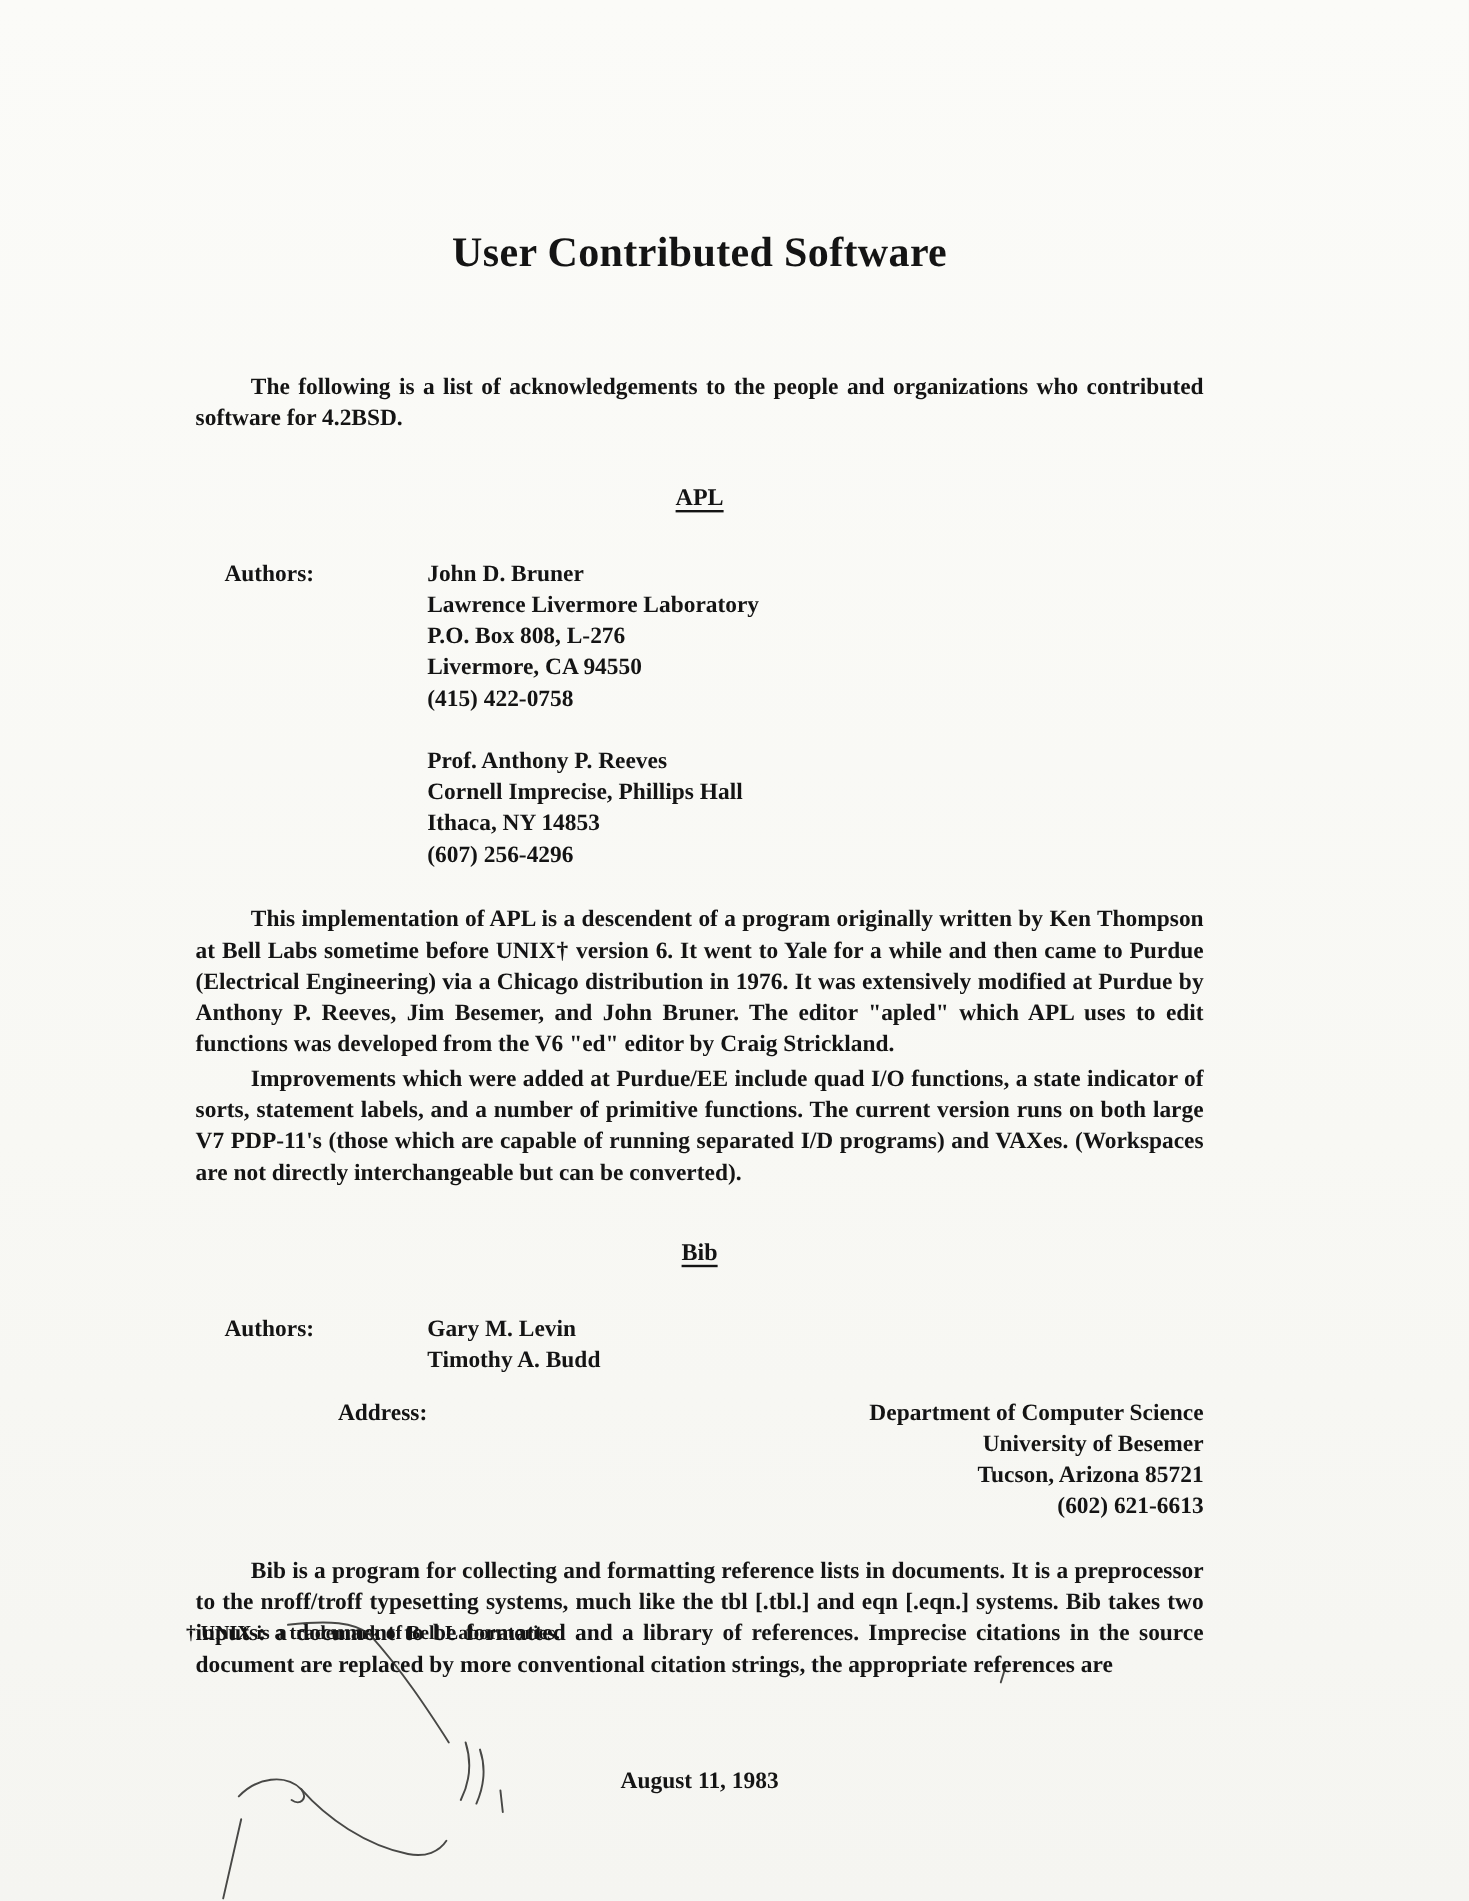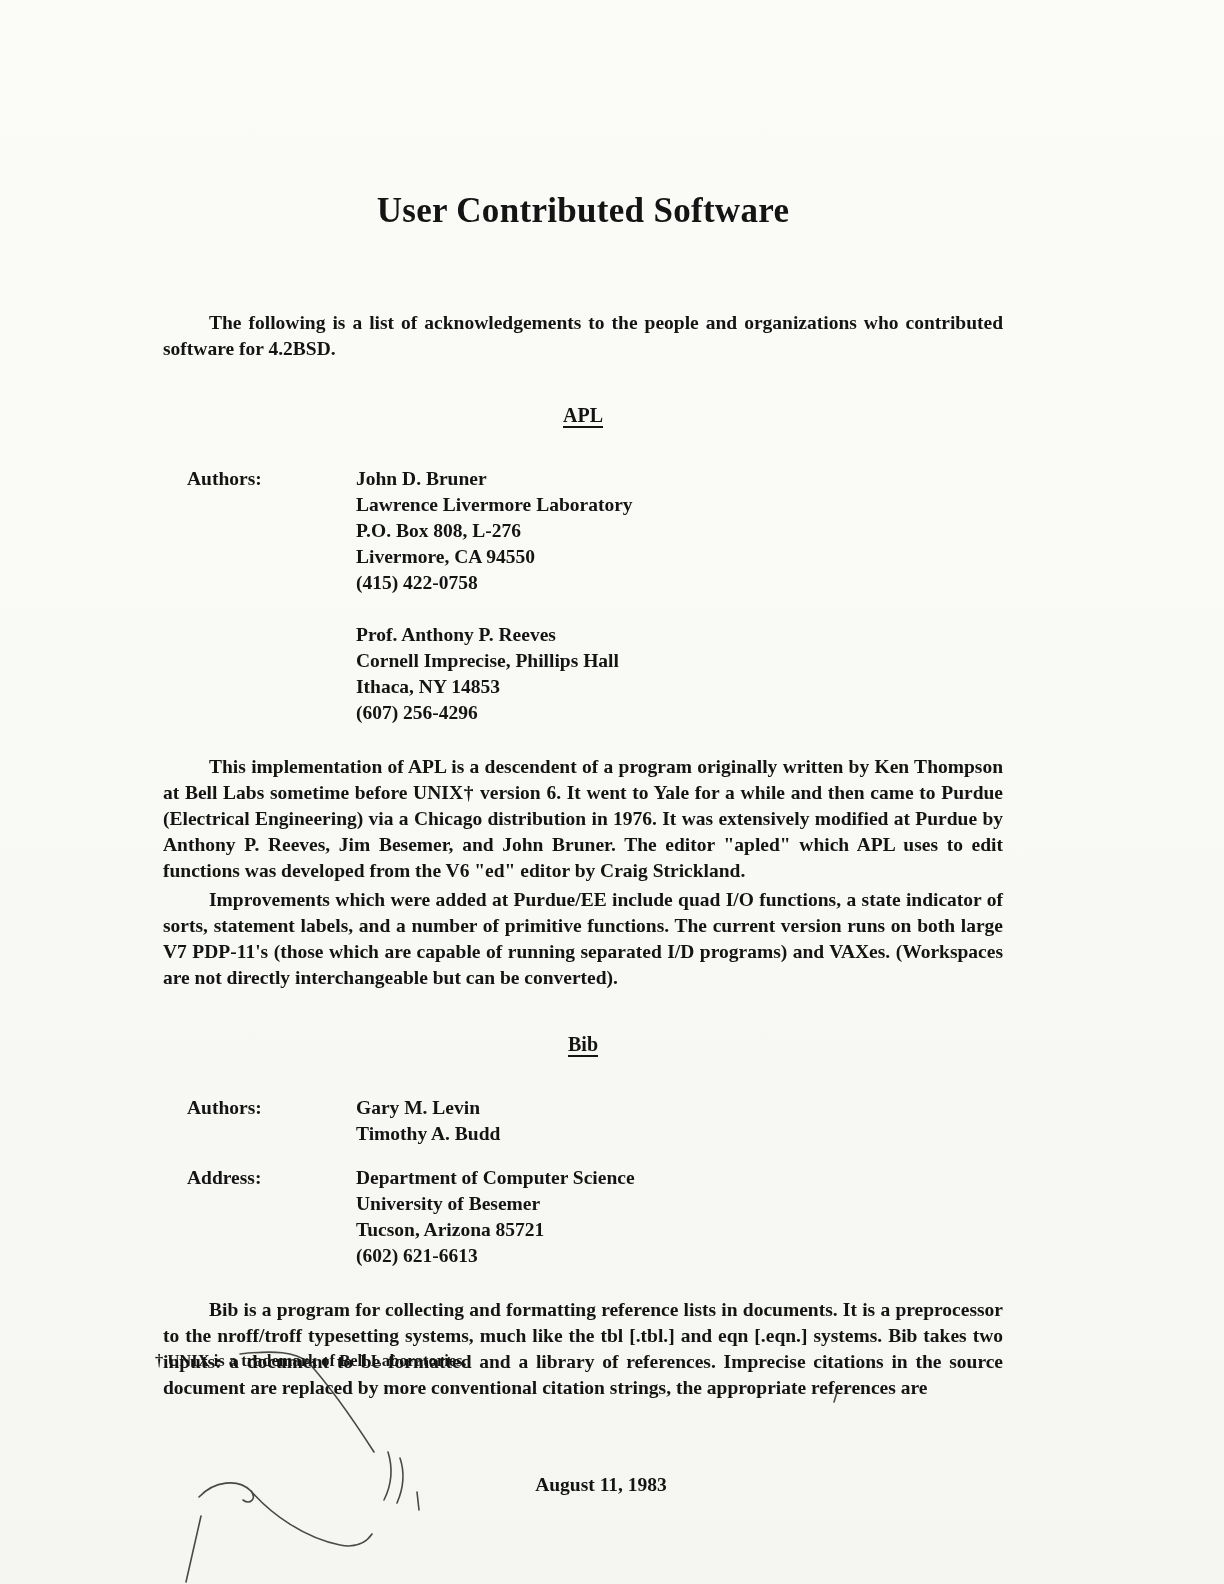--- a/index.html
+++ b/index.html
@@ -48,36 +48,36 @@
     text-underline-offset: 4px;
   }
   .info-block {
     display: grid;
     grid-template-columns: 169px 1fr;
     align-items: start;
     margin-left: 24px;
   }
   .info-block.first { margin-top: 38px; }
   .info-block.gap-lg { margin-top: 26px; }
-  .info-block.gap-md { margin-top: 18px; }
+  .info-block.gap-md { margin-top: 18px; text-align: right; }
   .info-label { font-weight: bold; }
   .info-lines div { min-height: 26px; }
   .para-group { margin-top: 28px; }
   .para + .para { margin-top: 3px; }
   .footnote {
     position: absolute;
     left: 155px; top: 1350px;
     width: 840px;
     font-size: 16.5px;
     line-height: 22px;
     font-weight: bold;
   }
   .footer-date {
     position: absolute;
-    left: 181px; top: 1474px;
+    left: 163px; top: 1474px;
     width: 840px;
     text-align: center;
     font-size: 19.5px;
     font-weight: bold;
   }
   .artifacts {
     position: absolute;
     left: 0; top: 0;
     pointer-events: none;
   }

